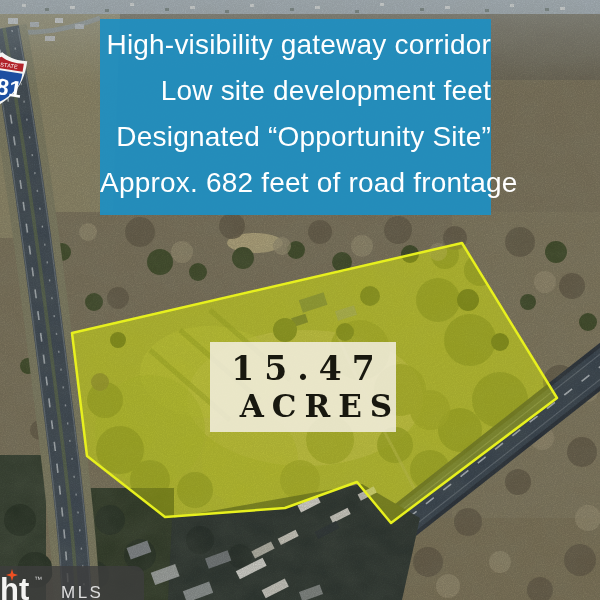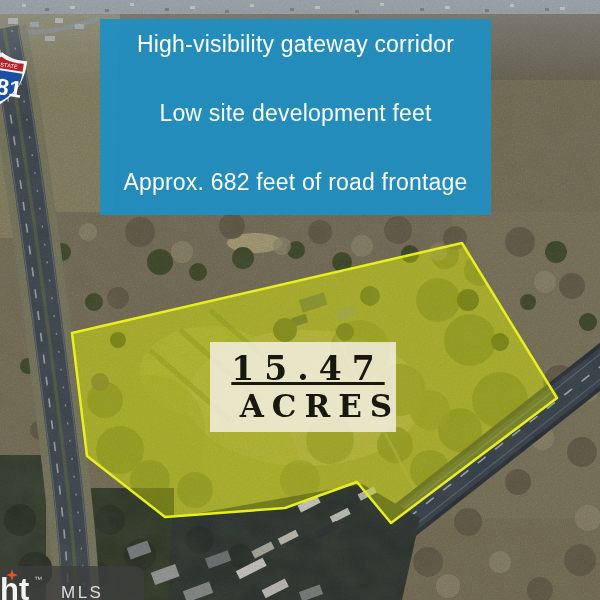--- a/index.html
+++ b/index.html
@@ -12,31 +12,31 @@
   .haze{position:absolute;inset:0;z-index:2;pointer-events:none;
     background:linear-gradient(180deg,rgba(188,202,212,.28) 0%,rgba(188,202,212,0) 14%);}
   
   .banner{
     position:absolute;left:100px;top:19px;width:391px;height:196px;z-index:5;
     background:rgba(30,143,194,.93);
     display:flex;flex-direction:column;justify-content:space-between;
     padding:13px 0 20px 0;box-sizing:border-box;
   }
   .banner .line{
-    color:#ffffff;font-size:23px;line-height:25px;text-align:center;
+    color:#ffffff;font-size:28px;line-height:25px;text-align:right;
     font-weight:400;letter-spacing:.2px;white-space:nowrap;
   }
   
   .acres{
     position:absolute;left:210px;top:342px;width:186px;height:90px;z-index:4;
     background:rgba(244,240,227,.84);
     display:flex;flex-direction:column;justify-content:center;align-items:center;gap:4px;
     font-family:"DejaVu Serif",serif;font-weight:bold;color:#18180f;
   }
-  .acres .val{font-size:33px;letter-spacing:10px;text-indent:10px;line-height:34px;text-decoration:underline;}
+  .acres .val{font-size:33px;letter-spacing:10px;text-indent:10px;line-height:34px;}
   .acres .unit{font-size:31px;letter-spacing:8px;text-indent:8px;line-height:32px;margin-left:26px;}
   
   .shield{position:absolute;left:-30px;top:50px;width:56px;height:60px;z-index:6;
     transform:rotate(9deg);}
   
   .watermark{
     position:absolute;left:-70px;top:566px;width:214px;height:50px;z-index:7;
     background:rgba(62,62,62,.78);border-radius:9px;
   }
   .wm-frag{position:absolute;left:70px;top:6px;color:#f4f4f2;font-size:31px;
@@ -281,20 +281,21 @@
   </svg>
 
   <div class="acres">
     <div class="val">15.47</div>
     <div class="unit">ACRES</div>
   </div>
 
   <div class="banner">
     <div class="line">High-visibility gateway corridor</div>
     <div class="line">Low site development feet</div>
+    <div class="line">Designated “Opportunity Site”</div>
     <div class="line">Approx. 682 feet of road frontage</div>
   </div>
 
   <div class="shield">
     <svg width="56" height="60" viewBox="0 0 56 58">
       <path d="M28,1 C20,6 8,7 2,6 C2,22 4,40 28,57 C52,40 54,22 54,6 C46,7 36,6 28,1 Z" fill="#f4f4f2"></path>
       <path d="M5,9 C14,10 22,9 28,5.5 C34,9 42,10 51,9 L51,17 L5,17 Z" fill="#b2232a"></path>
       <path d="M5,19 L51,19 C51,30 48,40 28,54 C8,40 5,30 5,19 Z" fill="#1d4fa1"></path>
       <text x="28" y="15" text-anchor="middle" font-size="5.5" fill="#ffffff" font-family="Liberation Sans, sans-serif" letter-spacing=".2">INTERSTATE</text>
       <text x="40" y="43" text-anchor="middle" font-size="23" font-weight="bold" fill="#ffffff" font-family="Liberation Sans, sans-serif">81</text>

